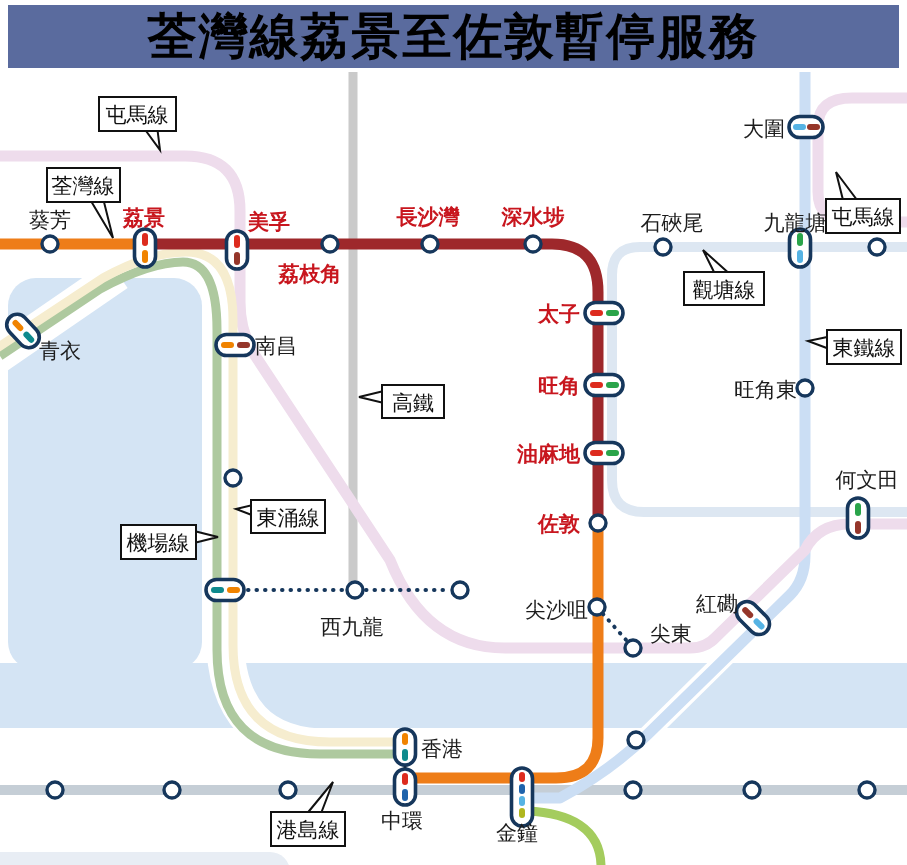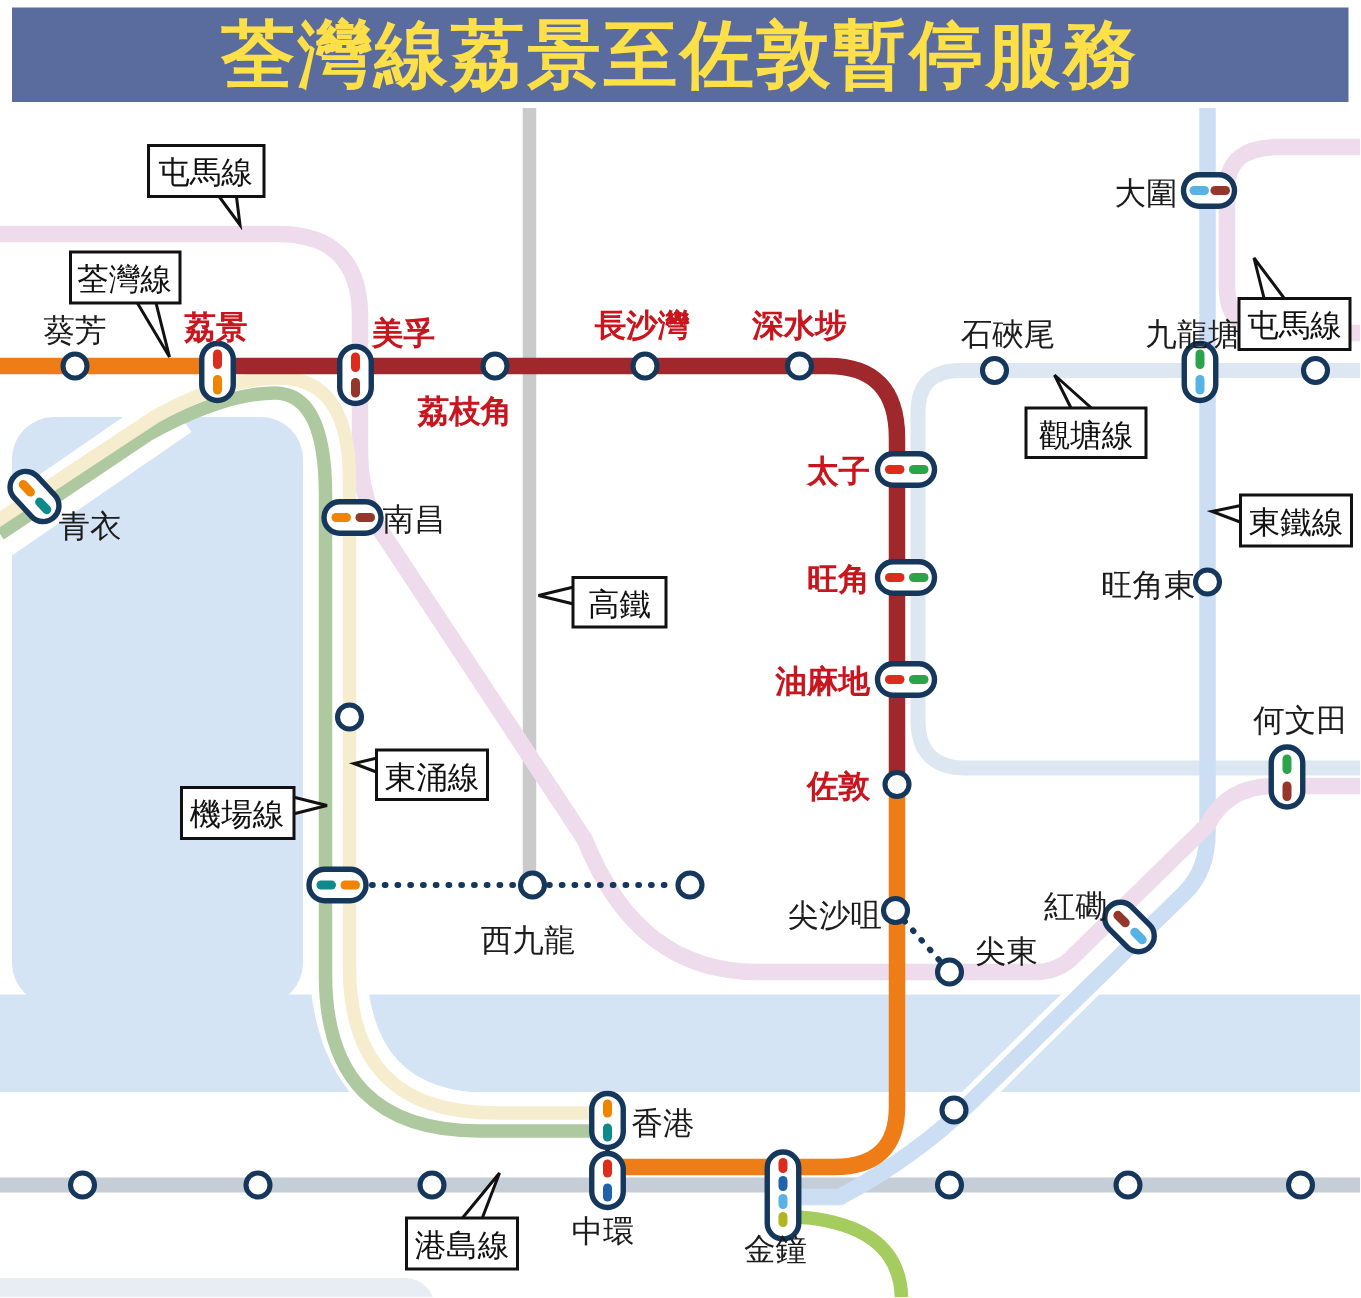--- a/index.html
+++ b/index.html
@@ -18,21 +18,21 @@
   .bub path{fill:#ffffff;stroke:#111111;stroke-width:2px;}
   .bub text{font-size:21px;fill:#111111;}
   .dots{fill:none;stroke:#16375c;stroke-width:4px;stroke-dasharray:0.5 8;stroke-linecap:round;}
   .conn{stroke:#111111;stroke-width:3px;}
 </style>
 </head>
 <body>
 
 <div class="stage">
 
-  <div class="titlebar" style="background:#5a6b9e;color:#fde047;">
+  <div class="titlebar" style="background:#5a6b9e;color:#000000;">
     <span>荃灣線荔景至佐敦暫停服務</span>
   </div>
 
   <svg width="907" height="865" viewBox="0 0 907 865">
 
     <rect x="8" y="278" width="194" height="392" rx="28" fill="#d4e4f4"></rect>
     <rect x="0" y="663" width="907" height="65" fill="#d4e4f4"></rect>
     <rect x="-20" y="852" width="310" height="40" rx="20" fill="#e8edf4"></rect>
 
     <path class="rail" d="M -10,362 L 118,274" stroke="#ffffff" stroke-width="34"></path>

